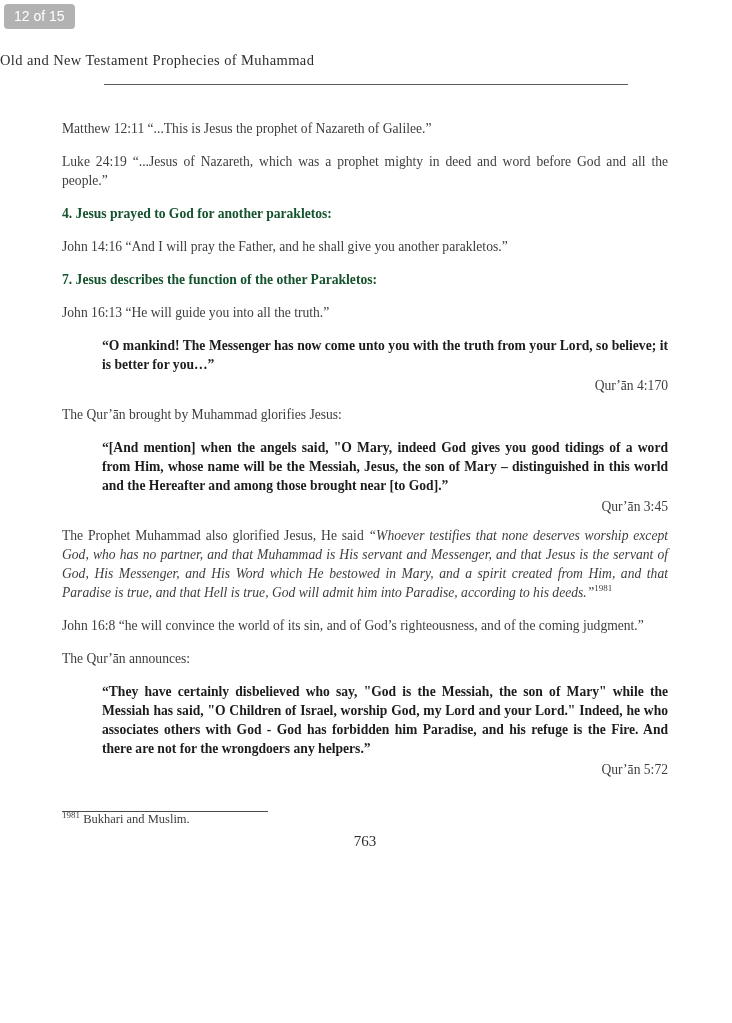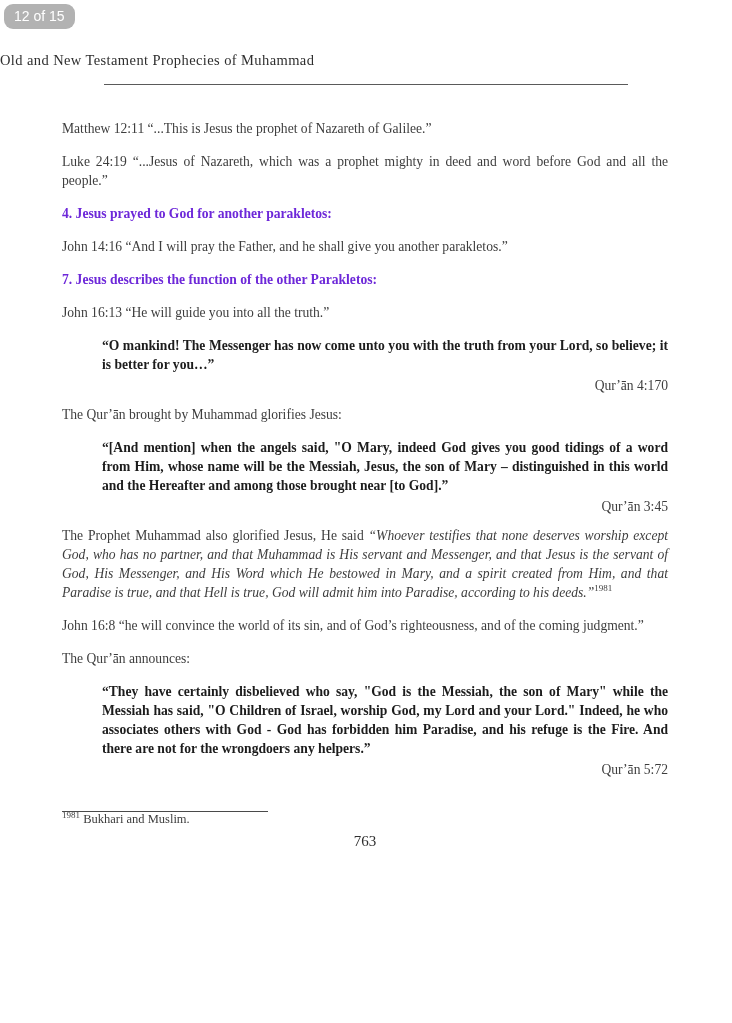--- a/index.html
+++ b/index.html
@@ -19,21 +19,21 @@
   .page-indicator {
     position: absolute;
     top: 4px;
     left: 4px;
     background: #b2b2b2;
     color: #ffffff;
     font-family: "Liberation Sans", sans-serif;
     font-size: 14px;
     line-height: 1;
     padding: 5px 10px 6px 10px;
-    border-radius: 9px;
+    border-radius: 4px;
   }
   .doc-header {
     padding-top: 52px;
     text-align: left;
   }
   .doc-title {
     font-size: 14.5px;
     letter-spacing: 0.4px;
     color: #2e2e2e;
   }
@@ -48,21 +48,21 @@
     font-size: 13.6px;
     line-height: 19px;
     text-align: justify;
   }
   .para {
     margin: 0 0 14px 0;
   }
   .heading {
     margin: 0 0 14px 0;
     font-weight: bold;
-    color: #6d28d9;
+    color: #14532d;
   }
   .quote {
     margin: 0 0 2px 40px;
     font-weight: bold;
     color: #1c1c1c;
   }
   .citation {
     margin: 0 0 10px 0;
     text-align: right;
   }

